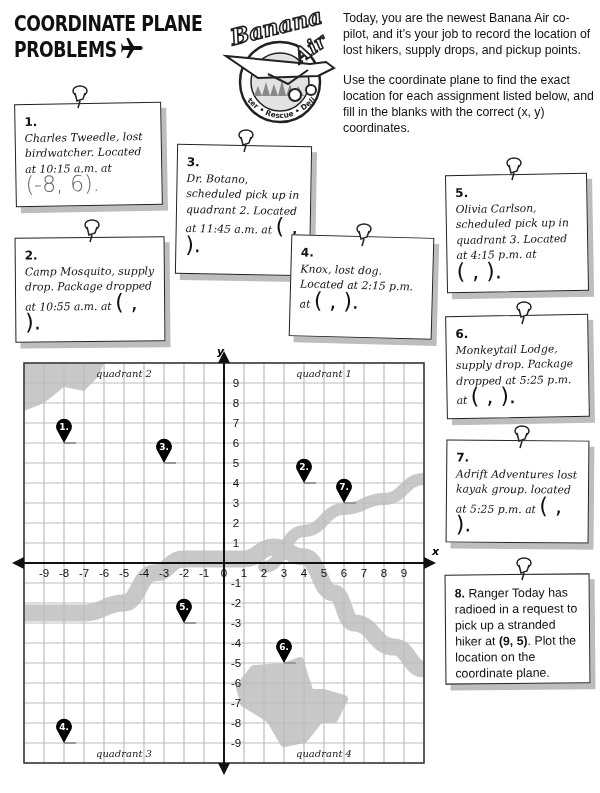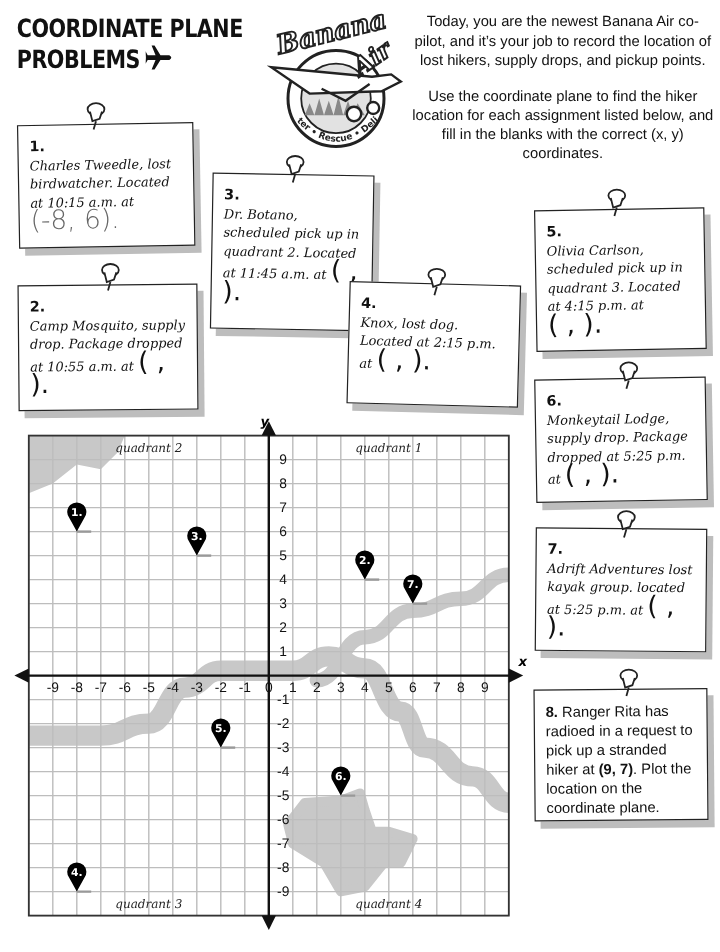--- a/index.html
+++ b/index.html
@@ -4,21 +4,21 @@
 <style>
   html, body { margin:0; padding:0; }
   body { width:600px; height:793px; background:#ffffff; position:relative; overflow:hidden;
          font-family:"Liberation Sans", sans-serif; color:#111; }
   .title { position:absolute; left:14px; top:12px; font-family:"DejaVu Sans", sans-serif;
            font-weight:bold; font-size:21px; line-height:25px; letter-spacing:-0.5px; color:#111;
            transform:scaleX(0.82); transform-origin:left top; }
   .title .plane { display:inline-block; vertical-align:middle; margin-left:6px; }
   .logo { position:absolute; left:218px; top:4px; width:120px; height:125px; }
   .intro { position:absolute; left:343px; top:10px; width:252px; font-size:12.3px; line-height:16px; color:#111; }
-  .intro p { margin:0 0 14px 0;text-align:center; }
+  .intro p { margin:0 0 14px 0; }
   .note { position:absolute; background:#fff; border:1.6px solid #222;
           box-shadow:5px 6px 0 #bdbdbd; font-family:"DejaVu Serif", serif; font-style:italic;
           font-size:10.8px; line-height:15.5px; padding:10px 8px 6px 9px; box-sizing:border-box; }
   .note .num { font-family:"DejaVu Sans", sans-serif; font-weight:bold; font-style:normal; font-size:12px; display:block; }
   .note .ans { font-family:"DejaVu Sans", sans-serif; font-style:normal; font-size:22px; }
   .note .ans.filled { color:#666; font-weight:300; }
   .note8 { font-family:"Liberation Sans", sans-serif; font-style:normal; font-size:12.3px; line-height:16px; }
   .pin { position:absolute; width:26px; height:26px; }
   .grid-wrap { position:absolute; left:0; top:340px; width:440px; height:453px; }
 </style>
@@ -45,21 +45,21 @@
     <circle cx="93" cy="86" r="5" fill="#fff" stroke="#222" stroke-width="2"></circle>
     <text x="60" y="30" text-anchor="middle" font-family="DejaVu Serif, serif" font-style="italic" font-weight="bold" font-size="22" fill="#fff" stroke="#222" stroke-width="1.6" transform="rotate(-14 60 30)">Banana</text>
     <text x="96" y="50" text-anchor="middle" font-family="DejaVu Serif, serif" font-style="italic" font-weight="bold" font-size="20" fill="#fff" stroke="#222" stroke-width="1.6" transform="rotate(-35 96 50)">Air</text>
     <path id="tagArc" d="M28 96 Q62 132 98 96" fill="none"></path>
     <text font-family="DejaVu Sans, sans-serif" font-weight="bold" font-size="7.5" fill="#222"><textPath href="#tagArc" startOffset="50%" text-anchor="middle">Charter • Rescue • Delivery</textPath></text>
   </svg>
 </div>
 
 <div class="intro">
   <p>Today, you are the newest Banana Air co-pilot, and it’s your job to record the location of lost hikers, supply drops, and pickup points.</p>
-  <p>Use the coordinate plane to find the hiker location for each assignment listed below, and fill in the blanks with the correct (x, y) coordinates.</p>
+  <p>Use the coordinate plane to find the exact location for each assignment listed below, and fill in the blanks with the correct (x, y) coordinates.</p>
 </div>
 
 <div class="note" style="left:15px; top:103px; width:147px; height:103px; transform:rotate(-1deg);">
   <span class="num">1.</span>
   <span>Charles Tweedle, lost birdwatcher. Located at 10:15 a.m. at</span><br>
   <span class="ans filled">(-8, 6).</span>
 </div>
 <svg class="pin" style="left:66px; top:84px;" viewBox="0 0 26 26">
     <ellipse cx="14" cy="7" rx="7" ry="5" fill="#fff" stroke="#222" stroke-width="1.5"></ellipse>
     <path d="M9 9 L11 17 L17 15 L19 9" fill="#fff" stroke="#222" stroke-width="1.5"></path>
@@ -127,21 +127,21 @@
   <span class="ans">(   ,   ).</span>
 </div>
 <svg class="pin" style="left:508px; top:424px;" viewBox="0 0 26 26">
     <ellipse cx="14" cy="7" rx="7" ry="5" fill="#fff" stroke="#222" stroke-width="1.5"></ellipse>
     <path d="M9 9 L11 17 L17 15 L19 9" fill="#fff" stroke="#222" stroke-width="1.5"></path>
     <line x1="14" y1="17" x2="12" y2="24" stroke="#222" stroke-width="1.5"></line>
   </svg>
 
 <div class="note note8" style="left:445px; top:574px; width:145px; height:110px; transform:rotate(-0.5deg);">
   <b>8.</b>
-  <span>Ranger Rita has radioed in a request to pick up a stranded hiker at </span><b>(9, 7)</b><span>. Plot the location on the coordinate plane.</span>
+  <span>Ranger Today has radioed in a request to pick up a stranded hiker at </span><b>(9, 5)</b><span>. Plot the location on the coordinate plane.</span>
 </div>
 <svg class="pin" style="left:510px; top:556px;" viewBox="0 0 26 26">
     <ellipse cx="14" cy="7" rx="7" ry="5" fill="#fff" stroke="#222" stroke-width="1.5"></ellipse>
     <path d="M9 9 L11 17 L17 15 L19 9" fill="#fff" stroke="#222" stroke-width="1.5"></path>
     <line x1="14" y1="17" x2="12" y2="24" stroke="#222" stroke-width="1.5"></line>
   </svg>
 
 <div class="grid-wrap">
   <svg id="plane" width="440" height="453" viewBox="0 0 440 453">
     <g id="features" clip-path="url(#gridclip)">

